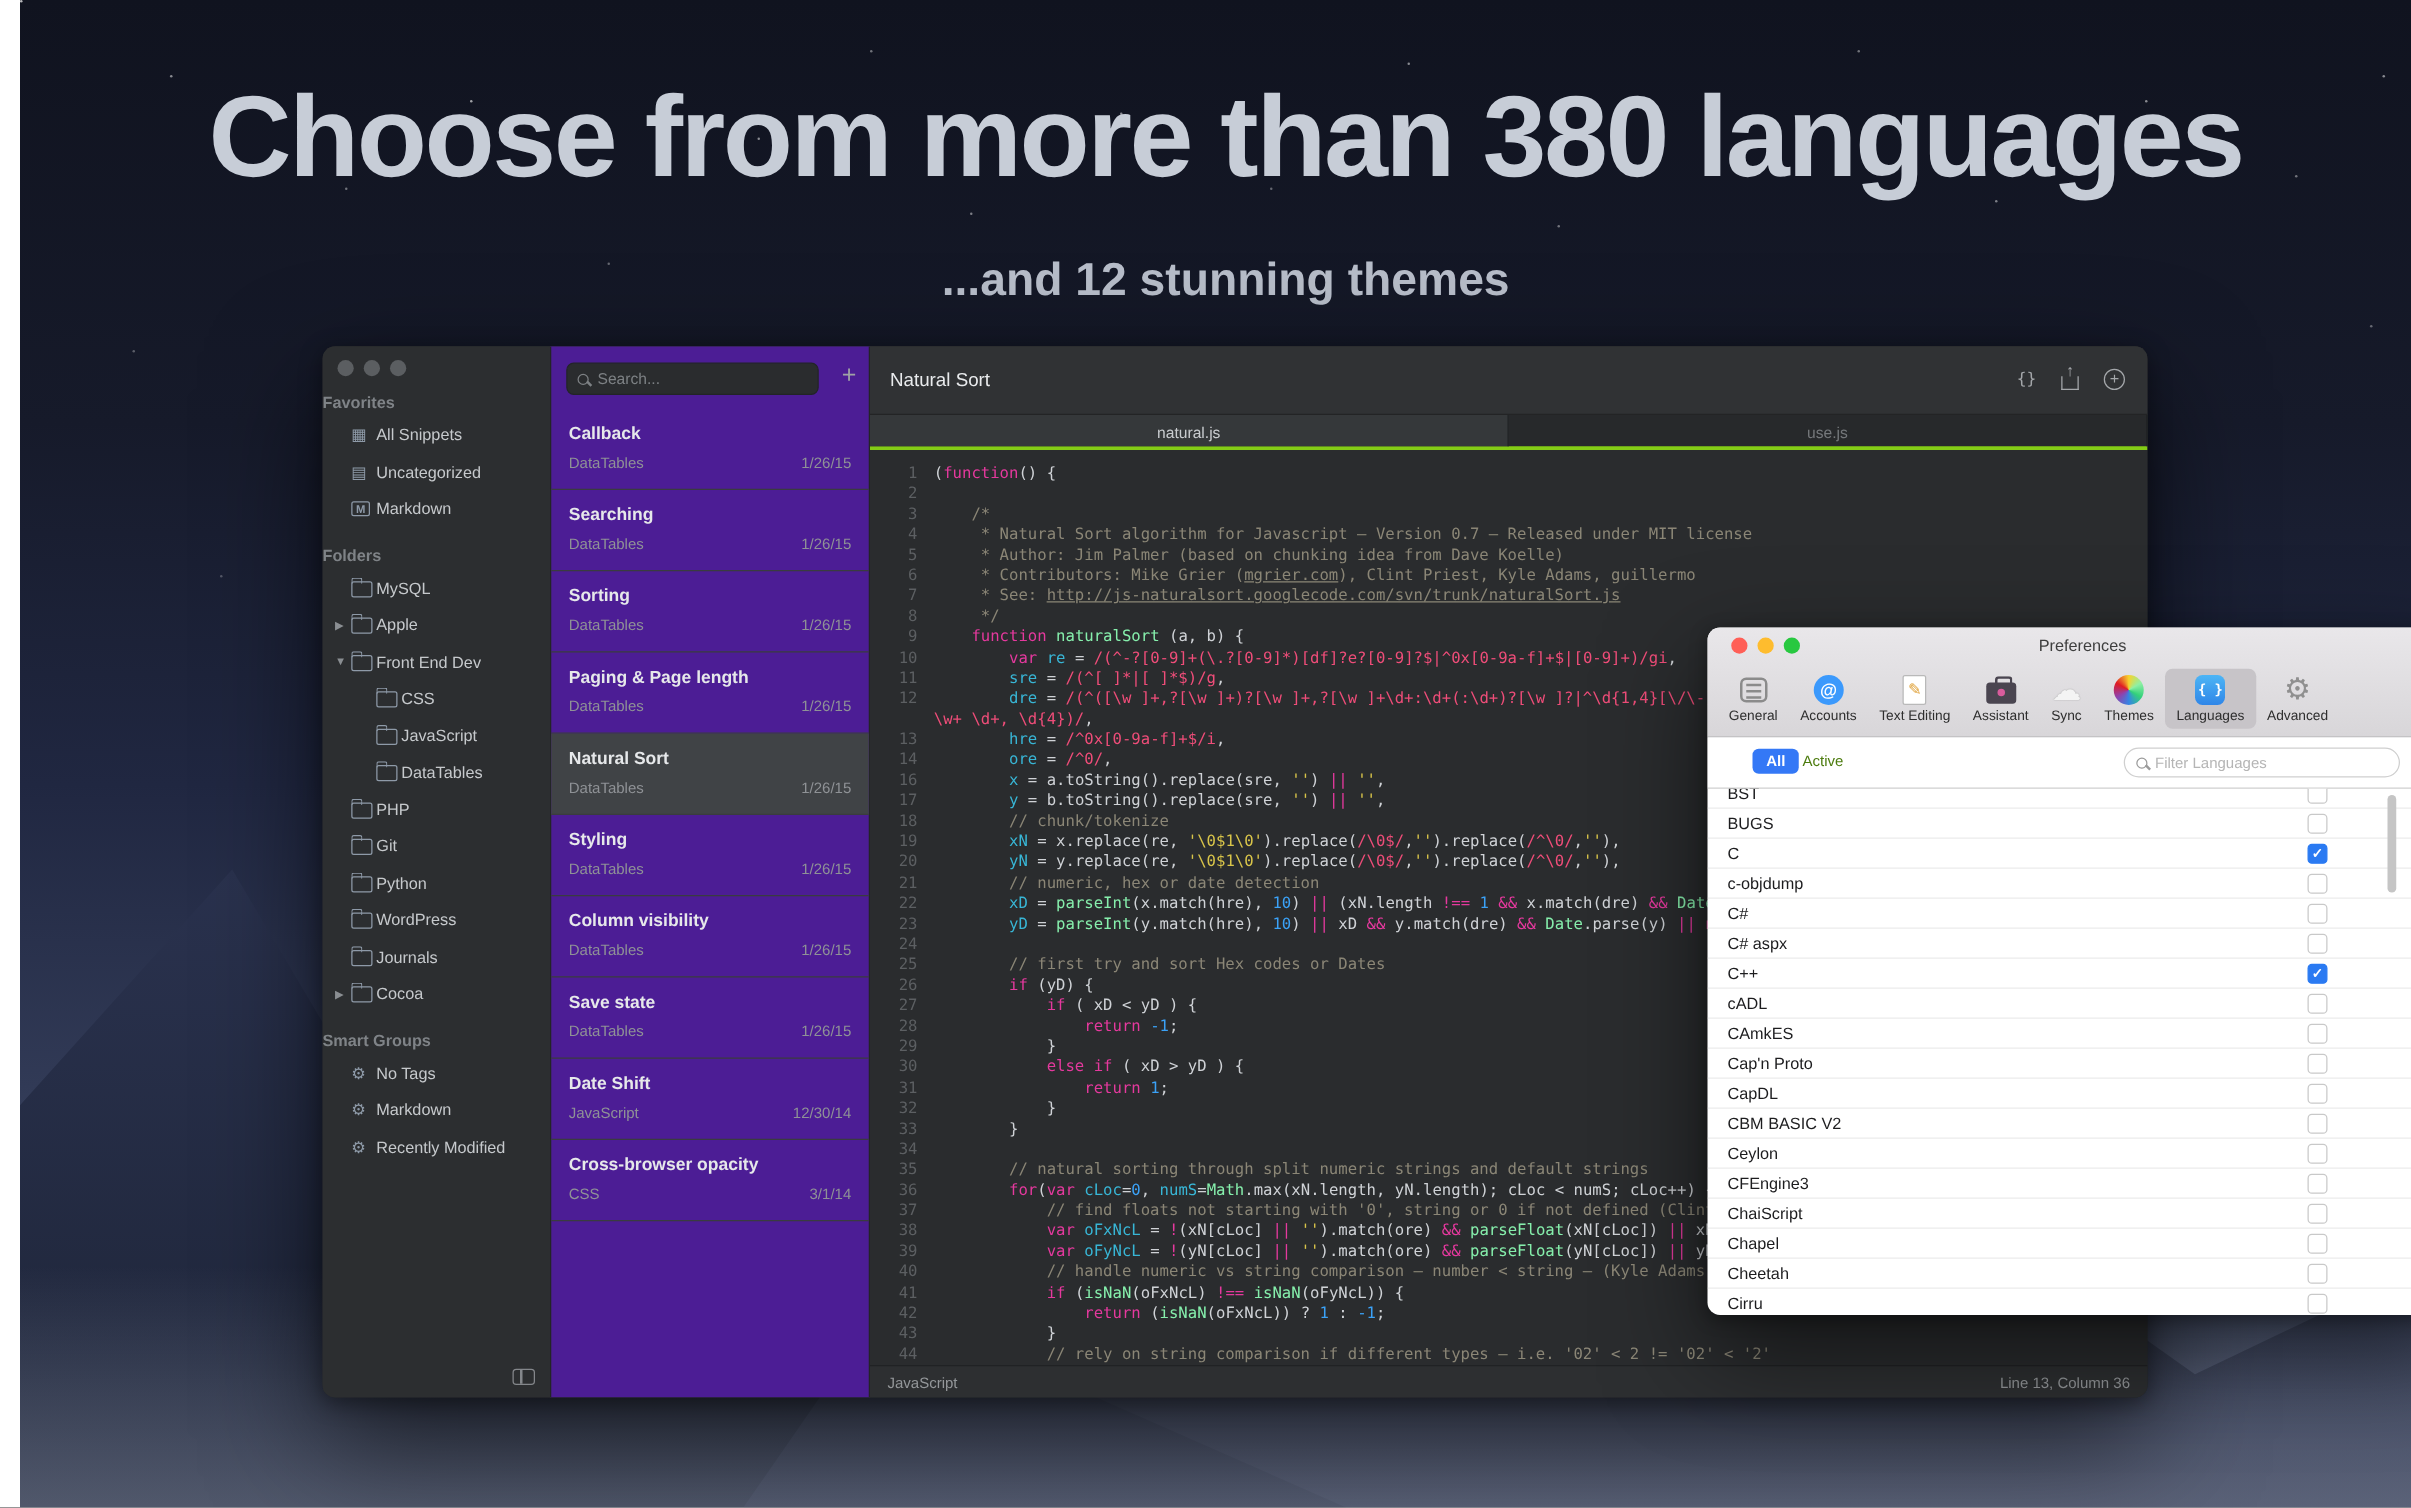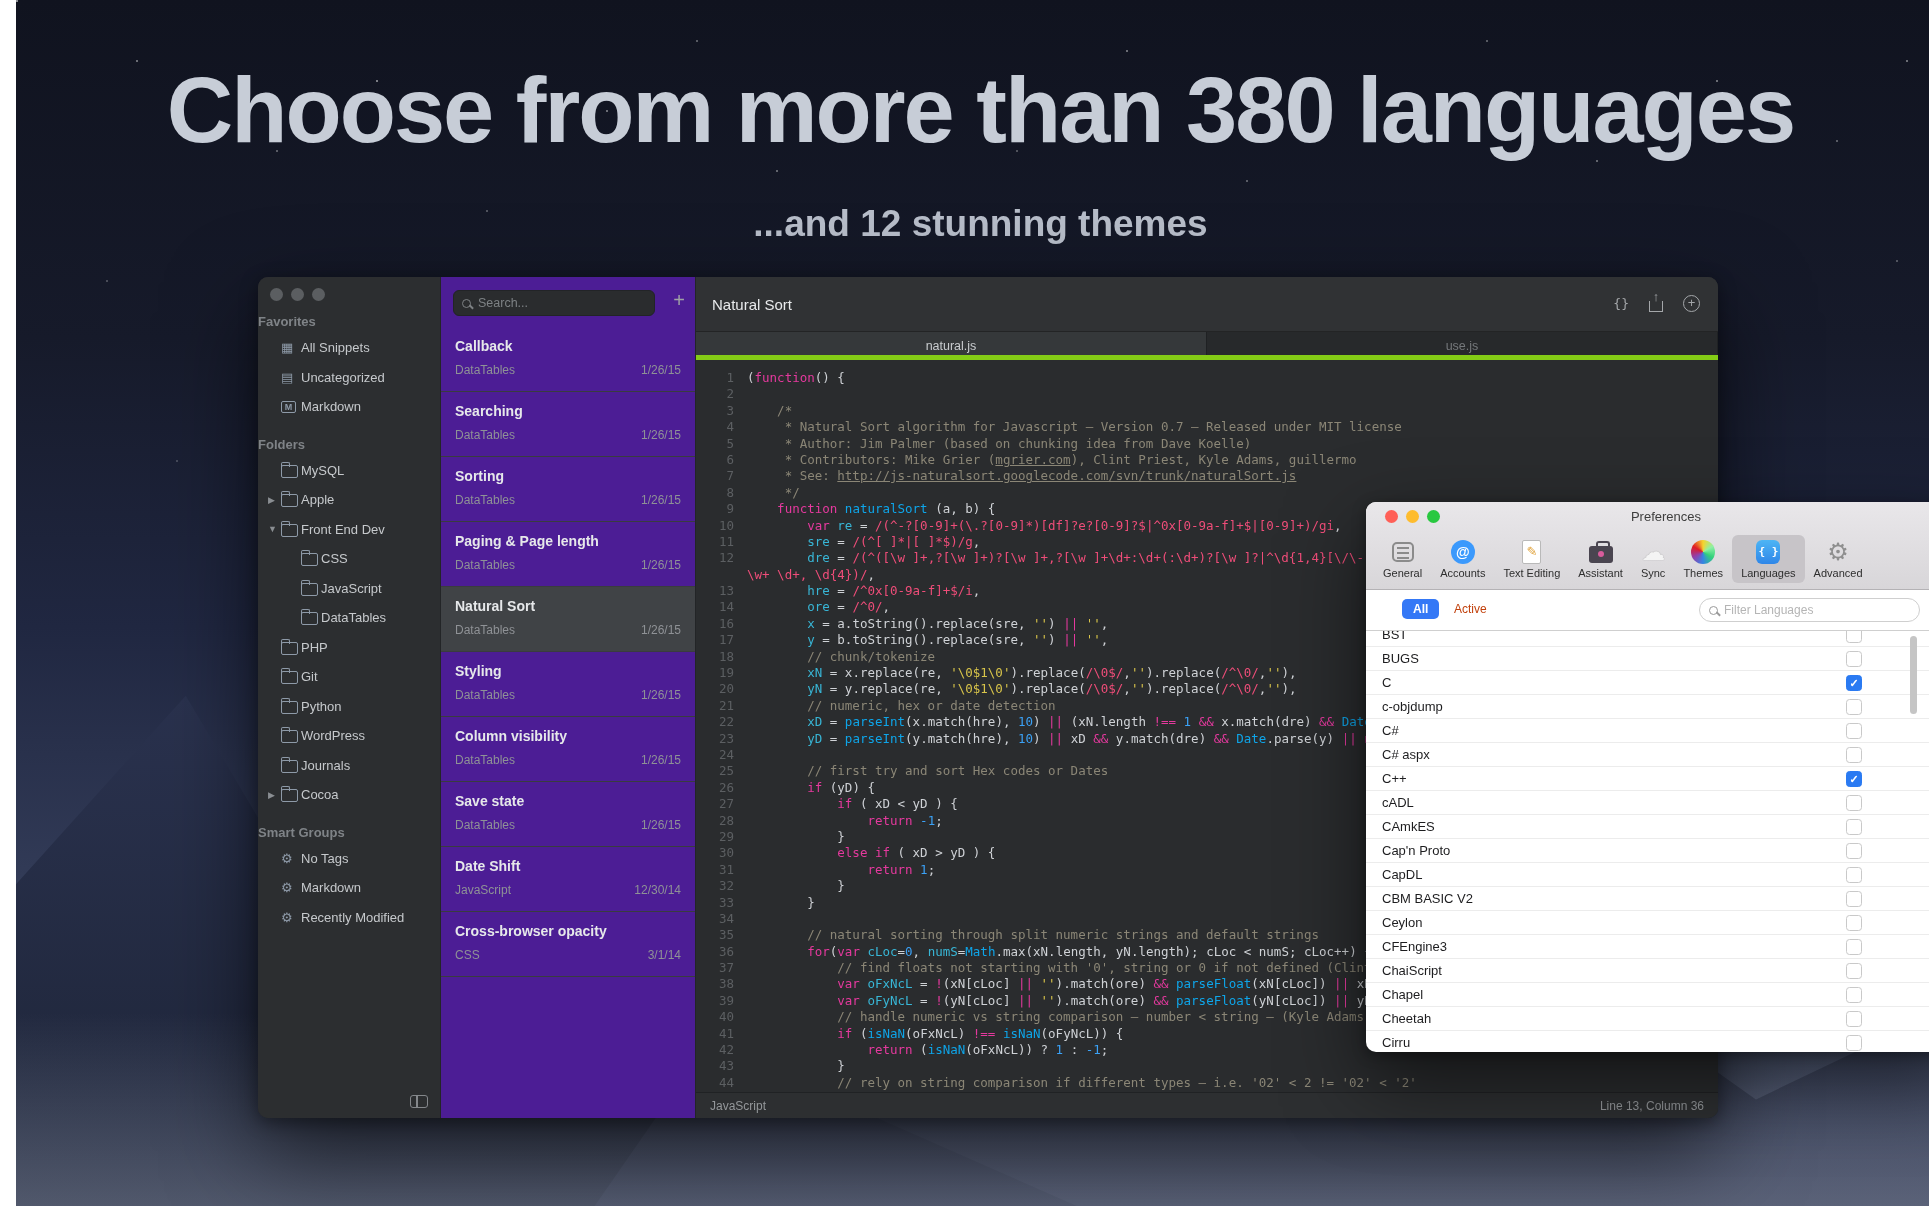--- a/index.html
+++ b/index.html
@@ -82,30 +82,30 @@
 
   .editor { position:absolute; left:438px; top:0; right:0; height:100%; background:#2a2c2e; }
   .ed-header { position:relative; height:55px; background:#303234; border-bottom:1px solid #232425; }
   .ed-title { position:absolute; left:16px; top:19px; font-size:15px; color:#e9ebed; }
   .ed-icons { position:absolute; right:18px; top:18px; display:flex; align-items:center; gap:20px; color:#a4a7aa; }
   .icon-braces { font-family:"DejaVu Sans Mono",monospace; font-size:13px; }
   .icon-share { position:relative; width:14px; height:11px; border:1.5px solid #a4a7aa; border-top:none; margin-top:6px; }
   .icon-share::after { content:'↑'; position:absolute; left:50%; transform:translateX(-50%); top:-12px; font-size:13px; }
   .icon-plus { width:17px; height:17px; border:1.5px solid #a4a7aa; border-radius:50%;
     font-size:13px; line-height:14px; text-align:center; }
-  .tabbar { display:flex; height:28px; background:#27292b; border-bottom:5px solid #84cc16; }
+  .tabbar { display:flex; height:28px; background:#27292b; border-bottom:3px solid #84cc16; }
   .tab { flex:1; text-align:center; line-height:28px; font-size:12.5px; color:#75787b; border-right:1px solid #1f2123; }
   .tab.active { background:#35383a; color:#c9cccf; }
   .code { position:absolute; top:84px; bottom:26px; left:0; right:0; overflow:hidden;
     padding:9px 0 0 12px; font-family:"DejaVu Sans Mono",monospace; font-size:12.5px; }
   .code-row { height:16.4px; line-height:16.4px; white-space:pre; overflow:hidden; }
   .gutter { display:inline-block; width:26px; text-align:right; margin-right:13px; color:#5c5f62; }
   .tk-p { color:#cfd2d6; } .tk-k { color:#e5399e; } .tk-v { color:#38b6d6; }
   .tk-r { color:#ef4d79; } .tk-s { color:#d9c54a; } .tk-c { color:#8b8676; }
-  .tk-u { color:#8b8676; text-decoration:underline; } .tk-f { color:#0ea5e9; } .tk-num { color:#3ba2f7; }
+  .tk-u { color:#8b8676; text-decoration:underline; } .tk-f { color:#86efac; } .tk-num { color:#3ba2f7; }
   .statusbar { position:absolute; bottom:0; left:0; right:0; height:26px; background:#2d2f31;
     border-top:1px solid #202224; display:flex; justify-content:space-between; align-items:center;
     padding:0 14px; font-size:12px; color:#94979a; }
 
   
   .prefs { position:absolute; left:1350px; top:502px; width:600px; height:550px; border-radius:10px;
     overflow:hidden; background:#ffffff; box-shadow:0 30px 80px rgba(0,0,0,.55), 0 3px 14px rgba(0,0,0,.35); }
   .prefs-header { position:relative; height:88px; background:linear-gradient(#e9e7ea,#d8d6d9);
     border-bottom:1px solid #b4b2b5; }
   .prefs .traffic { left:19px; top:8px; }
@@ -131,21 +131,21 @@
   .ic-themes { width:24px; height:24px; border-radius:50%;
     background:conic-gradient(#f6d32d,#8ff0a4 60deg,#33d17a 120deg,#3584e4 180deg,#9141ac 240deg,#e01b24 300deg,#f6d32d); }
   .ic-languages { width:24px; height:24px; border-radius:6px; background:linear-gradient(#4db5f5,#2f86e8);
     color:#fff; font-family:"DejaVu Sans Mono",monospace; font-size:11px; font-weight:700;
     text-align:center; line-height:24px; }
   .ic-advanced { font-size:24px; color:#8f8f8f; line-height:24px; }
 
   .prefs-filterbar { position:relative; height:40px; background:#fff; }
   .seg-all { position:absolute; left:36px; top:9px; background:#3478f6; color:#fff; font-size:12px; font-weight:600;
     padding:3px 11px; border-radius:5px; }
-  .seg-active { position:absolute; left:88px; top:12px; font-size:12px; color:#c2410c; }
+  .seg-active { position:absolute; left:76px; top:12px; font-size:12px; color:#4d7c0f; }
   .filter-field { position:absolute; left:333px; top:8px; width:221px; height:24px; border:1px solid #cfcfcf;
     border-radius:12px; display:flex; align-items:center; padding:0 9px; background:#fff; }
   .filter-field .mag { border-color:#9a9a9a; } .filter-field .mag::after { background:#9a9a9a; }
   .filter-field input { flex:1; border:none; outline:none; margin-left:6px; font-size:12px; color:#333;
     font-family:"Liberation Sans",sans-serif; background:transparent; }
   .filter-field input::placeholder { color:#b5b5b5; }
 
   .lang-table { position:absolute; top:128px; bottom:0; left:0; right:0; border-top:1px solid #cfcfcf; overflow:hidden; }
   .lang-row { height:24px; line-height:23px; border-bottom:1px solid #ececec; position:relative;
     padding-left:16px; font-size:13px; color:#1d1d1f; }

